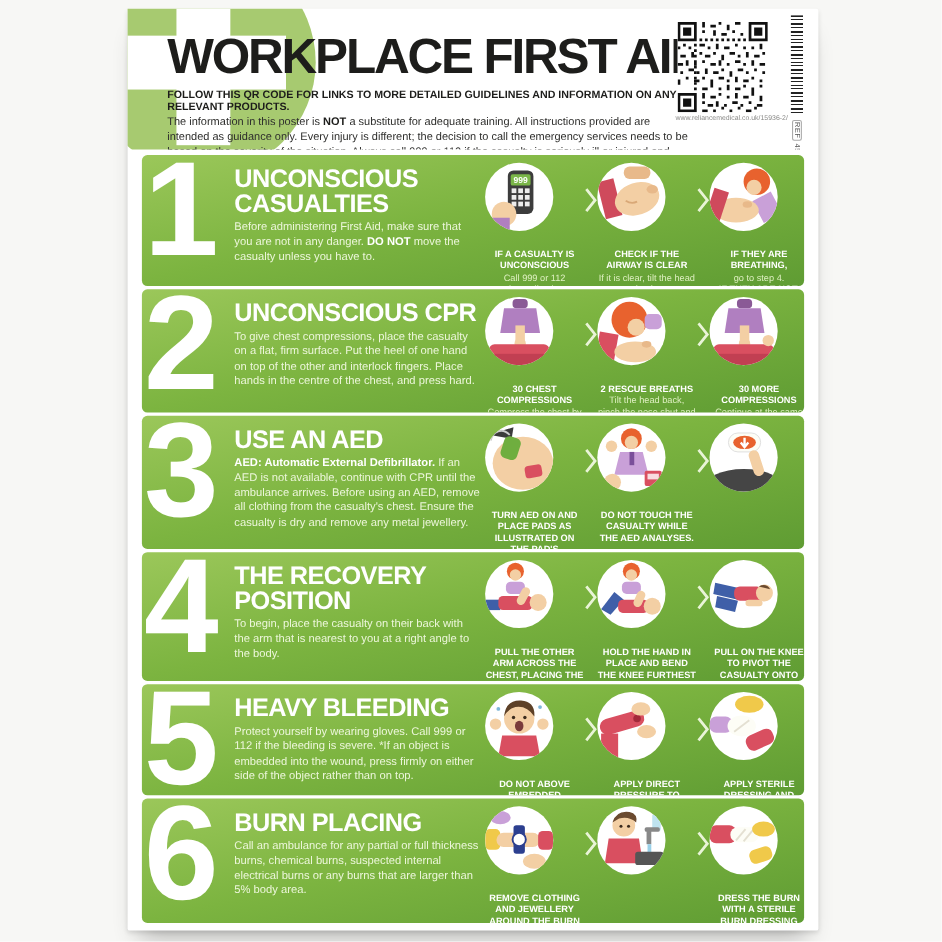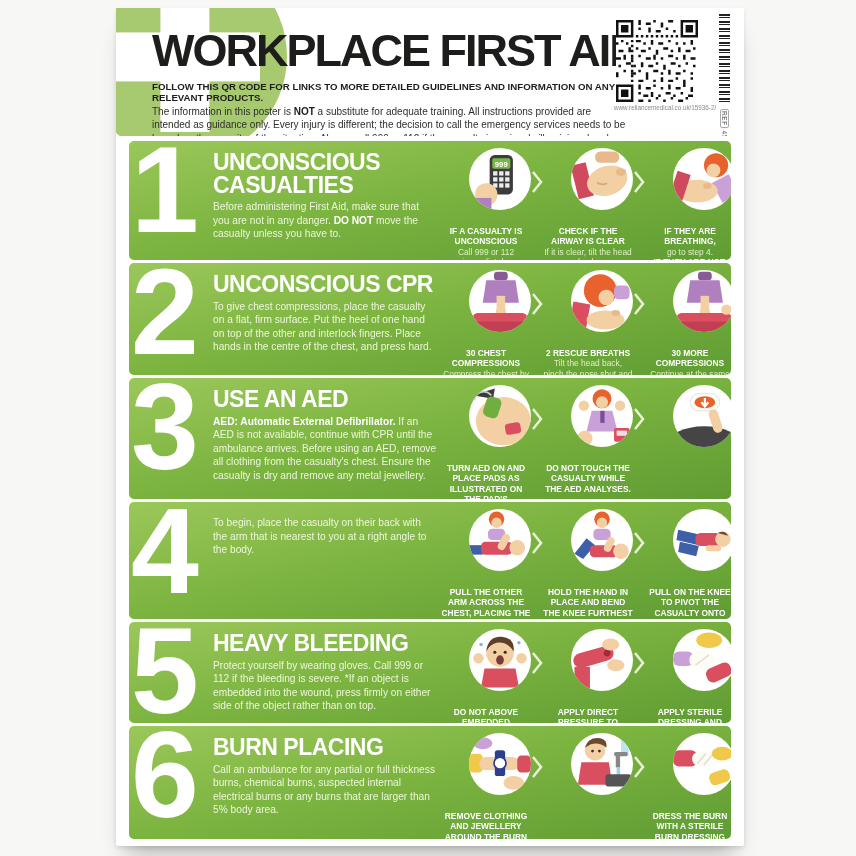--- a/index.html
+++ b/index.html
@@ -28,21 +28,21 @@
   .band{position:relative;border-radius:5px;margin-top:3px;overflow:hidden;display:flex;
         background:linear-gradient(168deg,#9bc75a 0%,#7cb440 46%,#5f9c33 100%);}
   .s1{height:119px}.s2{height:112px}.s3{height:121px}.s4{height:117px}.s5{height:101px}.s6{height:113px}
   .num{flex:0 0 82px;width:82px;font-size:122px;font-weight:bold;color:#fff;line-height:.8;letter-spacing:-5px;padding-left:2px;margin-top:1px;}
   .sec-text{flex:0 0 224px;width:224px;padding-top:10px;}
   .sec-title{margin:0;font-size:23px;line-height:.98;letter-spacing:-.5px;color:#fff;font-weight:bold;}
   .sec-body{margin:4px 0 0;font-size:10.2px;line-height:1.33;color:#ecf6da;}
   .sec-body b{color:#fff;}
   .steps{flex:1;display:flex;flex-direction:column;padding:7px 8px 0 4px;}
   .steps-row{display:flex;align-items:flex-start;justify-content:space-between;}
-  .step{width:90px;display:flex;flex-direction:column;align-items:flex-end;}
+  .step{width:90px;display:flex;flex-direction:column;align-items:flex-start;}
   .circle{width:62px;height:62px;border-radius:50%;background:#fff;overflow:hidden;flex:0 0 auto;}
   .circle svg{display:block;width:62px;height:62px;}
   .chev{padding-top:22px;}
   .cap{margin-top:16px;text-align:center;font-size:8.4px;line-height:1.22;}
   .cap-b{display:block;color:#fff;font-weight:bold;}
   .cap-r{display:block;color:#dff0c2;}
   .cap-b:empty,.cap-r:empty{display:none;}
 </style>
 </head>
 <body>
@@ -289,20 +289,21 @@
             </div>
           </div>
         </div>
 
       </div>
     </div>
 
     <div class="band s4">
       <div class="num">4</div>
       <div class="sec-text">
+        <h2 class="sec-title">THE RECOVERY POSITION</h2>
         <p class="sec-body"><span>To begin, place the casualty on their back with the arm that is nearest to you at a right angle to the body.</span><b></b><span></span></p>
       </div>
       <div class="steps">
         <div class="steps-row">
           <div class="step">
             <div class="circle">
               <svg viewBox="0 0 72 72">
                 <circle cx="32" cy="12" r="9" fill="#e8622e"></circle>
                 <circle cx="32" cy="16" r="6" fill="#f3cfa4"></circle>
                 <rect x="22" y="23" width="20" height="13" rx="5" fill="#c9a0d8"></rect>

